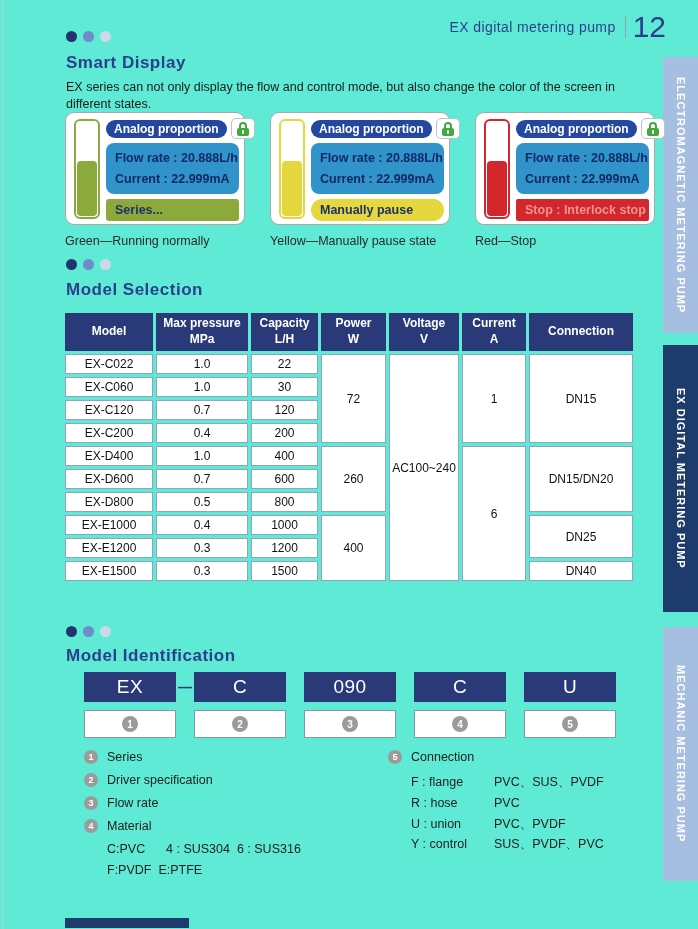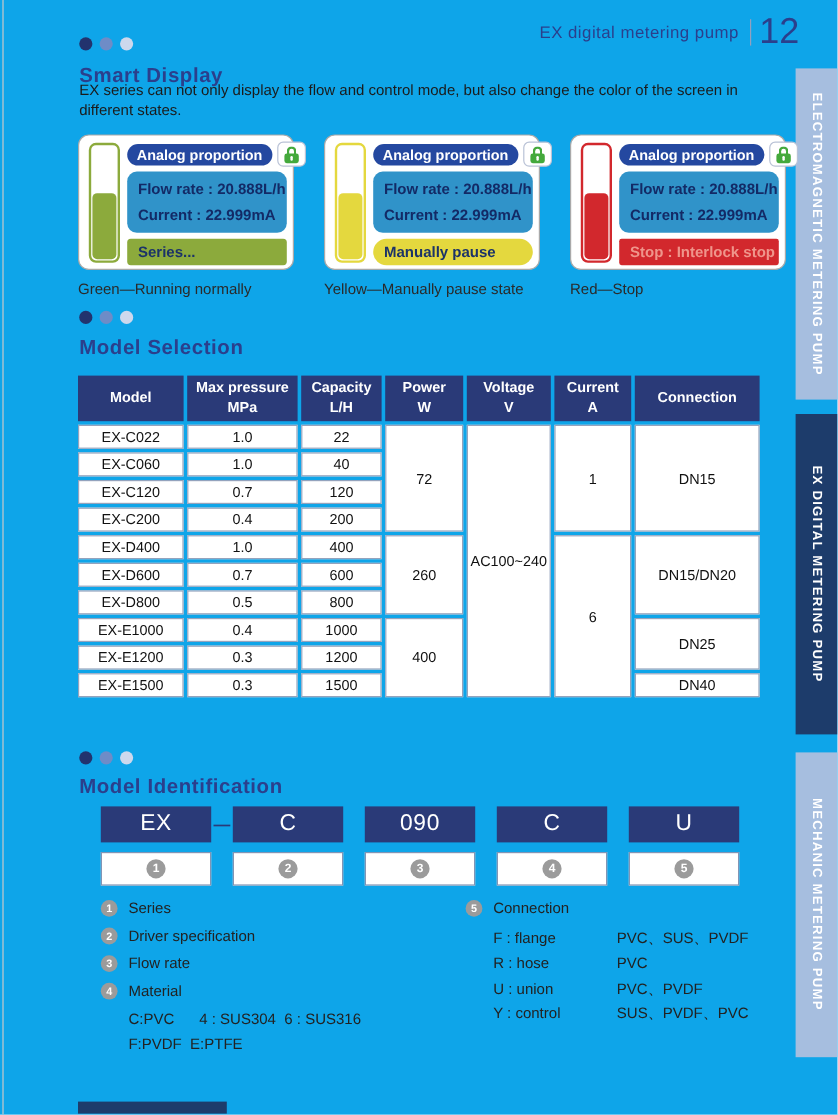--- a/index.html
+++ b/index.html
@@ -1,18 +1,18 @@
 <!DOCTYPE html>
 <html><head>
 <meta charset="utf-8">
 <style>
   * { margin:0; padding:0; box-sizing:border-box; }
   html,body { background:#ffffff; }
   body { font-family:"Liberation Sans","DejaVu Sans",sans-serif; color:#1d1d1d; }
-  .page { position:relative; width:698px; height:929px; background:#0ea5e9; overflow:hidden; }
+  .page { position:relative; width:698px; height:929px; background:#5eead4; overflow:hidden; }
   .page-left-rule { position:absolute; left:2px; top:0; width:1px; height:929px; background:#c9c9c9; }
 
   
   .page-header { position:absolute; top:12px; right:32px; display:flex; align-items:center; }
   .header-title { font-size:14px; color:#2b3f8c; letter-spacing:.4px; }
   .header-sep { width:1px; height:22px; background:#93a0bf; margin:0 7px 0 9px; }
   .page-num { font-size:30px; color:#2b3f8c; line-height:1; }
 
   
   .side-tab { position:absolute; right:0; width:35px; writing-mode:vertical-rl; text-orientation:mixed;
@@ -21,21 +21,21 @@
   .tab-1 { top:57px;  height:276px; background:#a6bedf; }
   .tab-2 { top:345px; height:267px; background:#1d3c6b; }
   .tab-3 { top:627px; height:254px; background:#a6bedf; }
 
   
   .dots { position:absolute; display:flex; gap:6px; }
   .dot { width:11px; height:11px; border-radius:50%; }
   .dot-1 { background:#22336e; } .dot-2 { background:#6e8cc7; } .dot-3 { background:#cdd8ed; }
   .section-heading { position:absolute; font-size:17px; font-weight:bold; color:#2b3f8c; letter-spacing:.5px; }
 
-  .smart-desc { position:absolute; left:66px; top:67px; width:578px; font-size:12.5px; line-height:1.32; color:#1b1b1b; }
+  .smart-desc { position:absolute; left:66px; top:79px; width:578px; font-size:12.5px; line-height:1.32; color:#1b1b1b; }
 
   
   .panels { position:absolute; left:65px; top:112px; display:flex; gap:14px; }
   .panel-wrap { width:191px; }
   .panel { position:relative; width:180px; height:113px; background:#fff; border:1px solid #a9a9a9; border-radius:9px; }
   .tank { position:absolute; left:8px; top:6px; width:26px; height:100px; border-radius:6px; border:2px solid; background:#fff; }
   .tank-fill { position:absolute; left:1px; right:1px; bottom:1px; height:57%; border-radius:4px; }
   .tank-green  { border-color:#8caa3c; } .tank-green .tank-fill  { background:#8caa3c; }
   .tank-yellow { border-color:#e4d83e; } .tank-yellow .tank-fill { background:#e4d83e; }
   .tank-red    { border-color:#d2282d; } .tank-red .tank-fill    { background:#d2282d; }
@@ -72,21 +72,21 @@
                justify-content:center; color:#2a3a78; font-weight:bold; font-size:14px; }
   .mi-num-row { position:absolute; left:84px; top:710px; display:flex; gap:18px; }
   .num-box { width:92px; height:28px; background:#fff; border:1px solid #8295b5; display:flex; align-items:center; justify-content:center; }
   .num-circle { width:16px; height:16px; border-radius:50%; background:#9b9b9b; color:#fff; font-size:10px; font-weight:bold;
                 display:inline-flex; align-items:center; justify-content:center; flex:none; }
   .legend-left { position:absolute; left:84px; top:750px; width:300px; }
   .legend-item { display:flex; align-items:center; gap:9px; margin-bottom:9px; font-size:12.5px; color:#222; }
   .legend-item .num-circle { width:14px; height:14px; font-size:9px; }
   .legend-sub { margin:-2px 0 5px 23px; font-size:12.5px; color:#222; white-space:pre; line-height:1.45; }
   .legend-right { position:absolute; left:388px; top:750px; width:260px; }
-  .legend-right .conn-row { display:flex; margin:2px 0 0 23px; font-size:12.5px; color:#222; line-height:1.5;gap:20px; }
+  .legend-right .conn-row { display:flex; margin:2px 0 0 23px; font-size:12.5px; color:#222; line-height:1.5; }
   .conn-code { width:83px; white-space:pre; }
   .conn-mats { white-space:pre; }
 
   .footer-bar { position:absolute; left:65px; top:918px; width:124px; height:10px; background:#1d3c6b; }
 </style>
 </head>
 <body>
 
 <div class="page">
   <div class="page-left-rule"></div>
@@ -242,21 +242,21 @@
         <td>1.0</td>
         <td>22</td>
         <td rowspan="4">72</td>
         <td rowspan="10">AC100~240</td>
         <td rowspan="4">1</td>
         <td rowspan="4">DN15</td>
       </tr>
       <tr>
         <td>EX-C060</td>
         <td>1.0</td>
-        <td>40</td>
+        <td>30</td>
       </tr>
       <tr>
         <td>EX-C120</td>
         <td>0.7</td>
         <td>120</td>
       </tr>
       <tr>
         <td>EX-C200</td>
         <td>0.4</td>
         <td>200</td>

